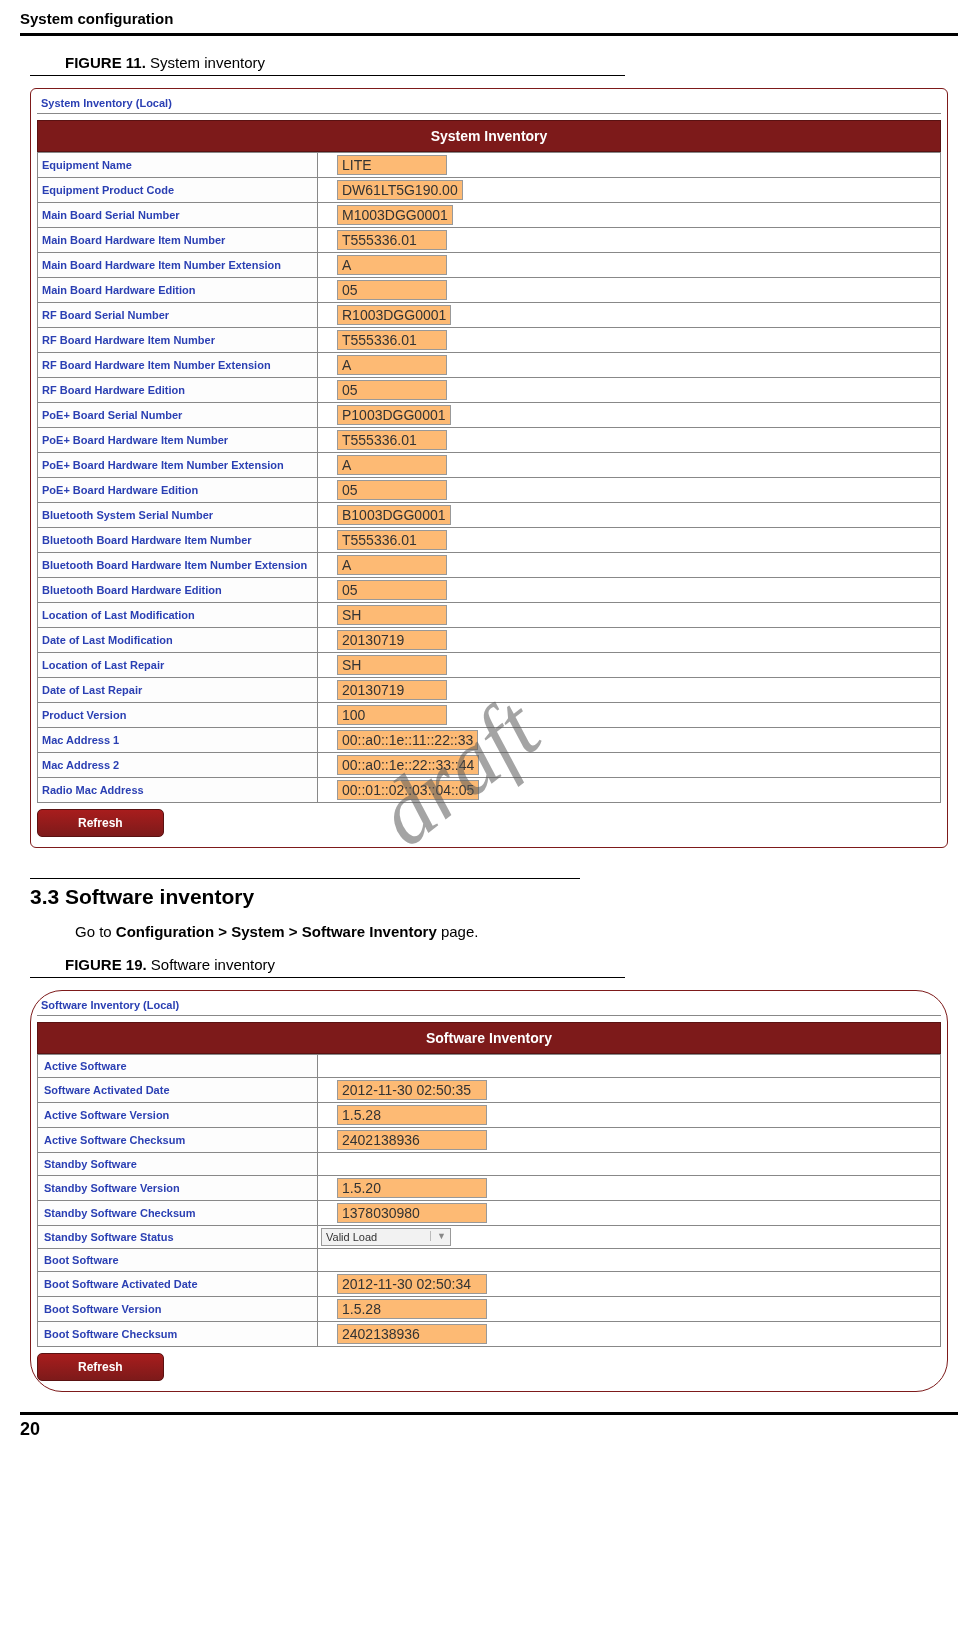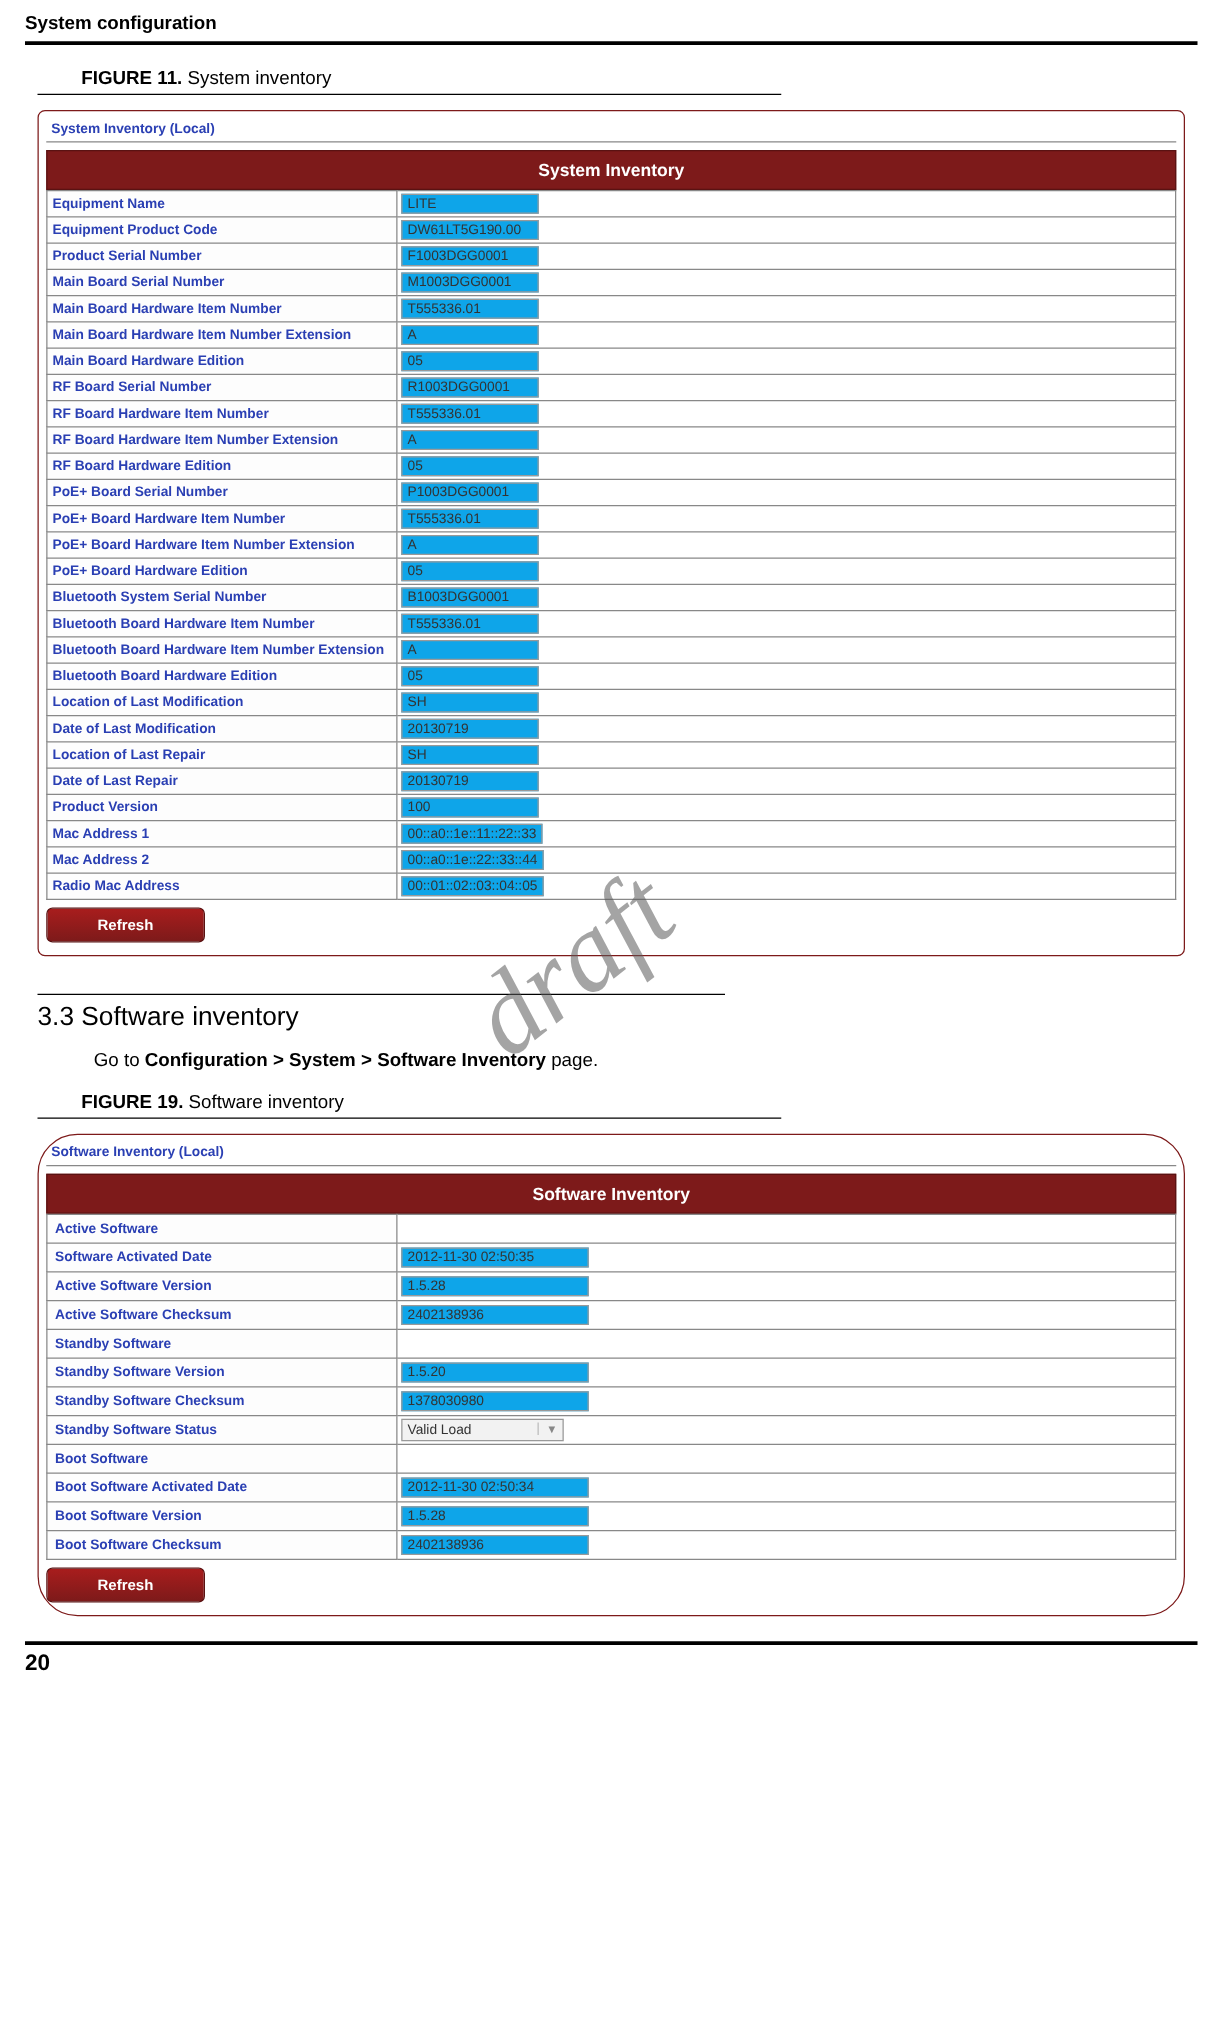--- a/index.html
+++ b/index.html
@@ -71,26 +71,27 @@
     width: 280px;
     color: #2a3fb3;
     font-weight: bold;
     background: #fdfdfd;
   }
   table.inv td.value {
     padding: 2px 3px;
   }
   .value-box {
     border: 1px solid #999;
-    background: #0ea5e9;
+    background: #fdba74;
     padding: 1px 4px;
     display: inline-block;
     min-width: 110px;
-    font-size: 11px;
+    font-size: 14px;
     color: #333;
+    margin-left: 16px;
   }
   table.soft td { padding: 5px 6px; }
   table.soft td.label { width: 280px; }
   .value-box.wide { min-width: 150px; }
   .select-box {
     border: 1px solid #999;
     background: #f2f2f2;
     padding: 2px 4px;
     display: inline-flex;
     align-items: flex-start;
@@ -120,21 +121,21 @@
     cursor: pointer;
   }
   .section-rule-top {
     border: none;
     border-top: 1px solid #000;
     margin: 0 10px 0 10px;
     width: 550px;
   }
   .section-heading {
     font-size: 21px;
-    font-weight: normal;
+    font-weight: bold;
     margin: 6px 10px 14px 10px;
   }
   .body-text {
     font-size: 15px;
     margin: 0 10px 16px 55px;
   }
   .footer-rule {
     border: none;
     border-top: 3px solid #000;
     margin-top: 18px;
@@ -176,24 +177,20 @@
     <tbody id="sys-rows">
         <tr>
           <td class="label">Equipment Name</td>
           <td class="value"><span class="value-box">LITE</span></td>
         </tr>
         <tr>
           <td class="label">Equipment Product Code</td>
           <td class="value"><span class="value-box">DW61LT5G190.00</span></td>
         </tr>
         <tr>
-          <td class="label">Product Serial Number</td>
-          <td class="value"><span class="value-box">F1003DGG0001</span></td>
-        </tr>
-        <tr>
           <td class="label">Main Board Serial Number</td>
           <td class="value"><span class="value-box">M1003DGG0001</span></td>
         </tr>
         <tr>
           <td class="label">Main Board Hardware Item Number</td>
           <td class="value"><span class="value-box">T555336.01</span></td>
         </tr>
         <tr>
           <td class="label">Main Board Hardware Item Number Extension</td>
           <td class="value"><span class="value-box">A</span></td>

